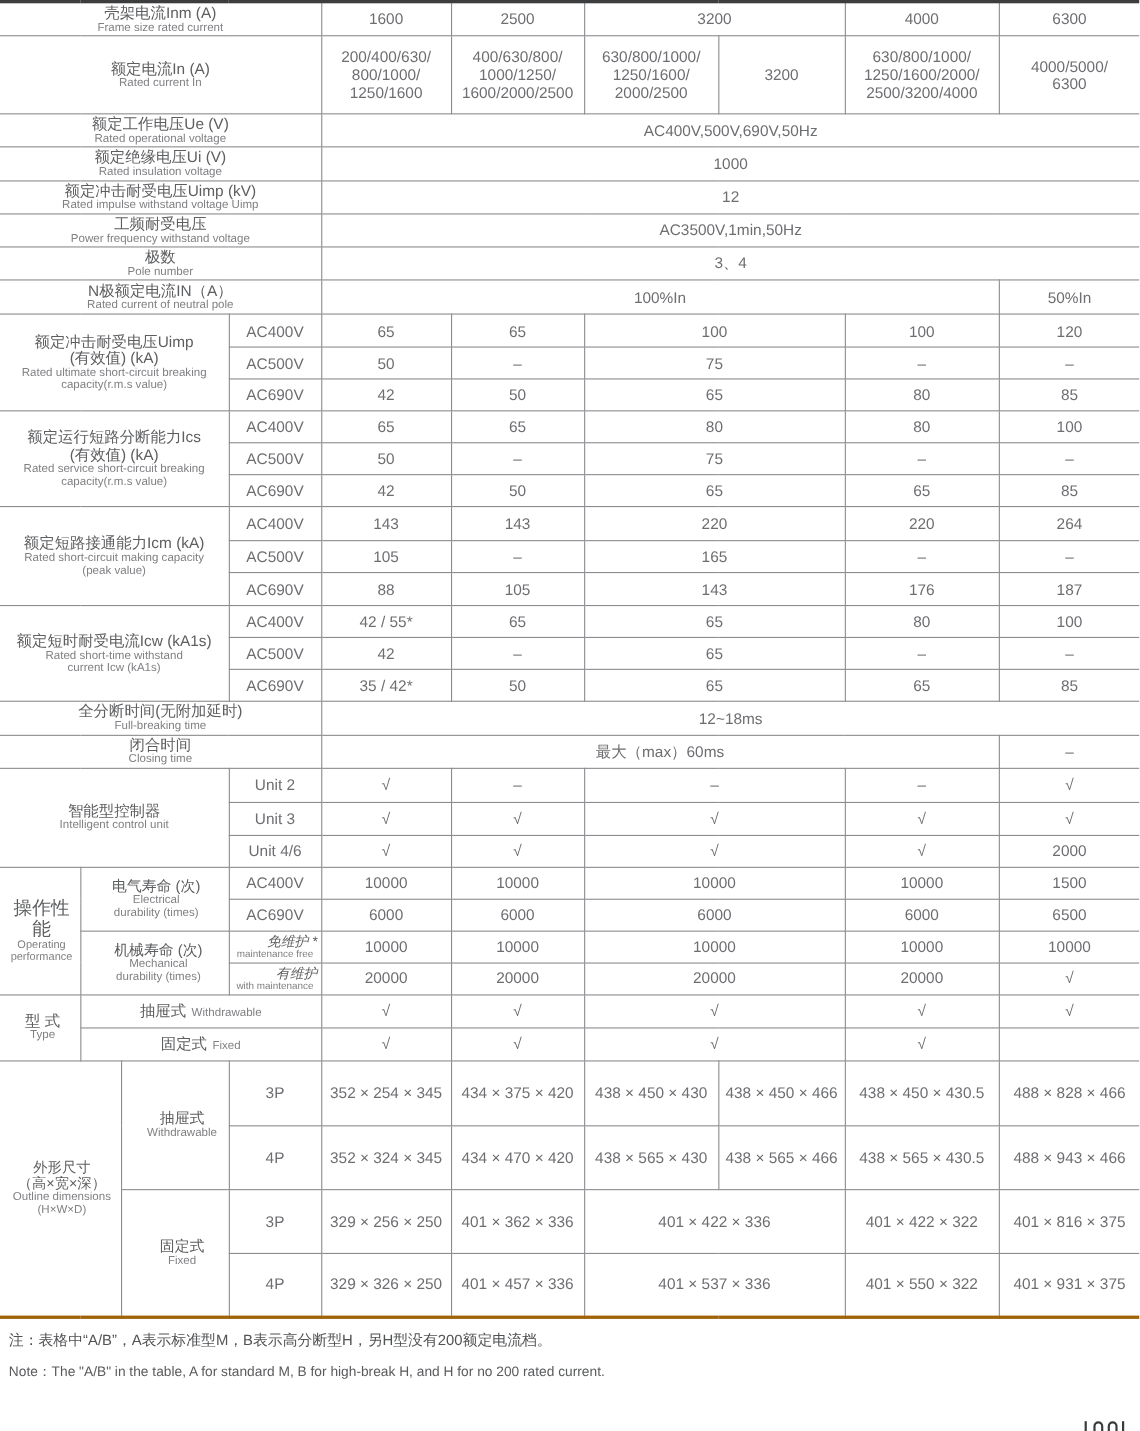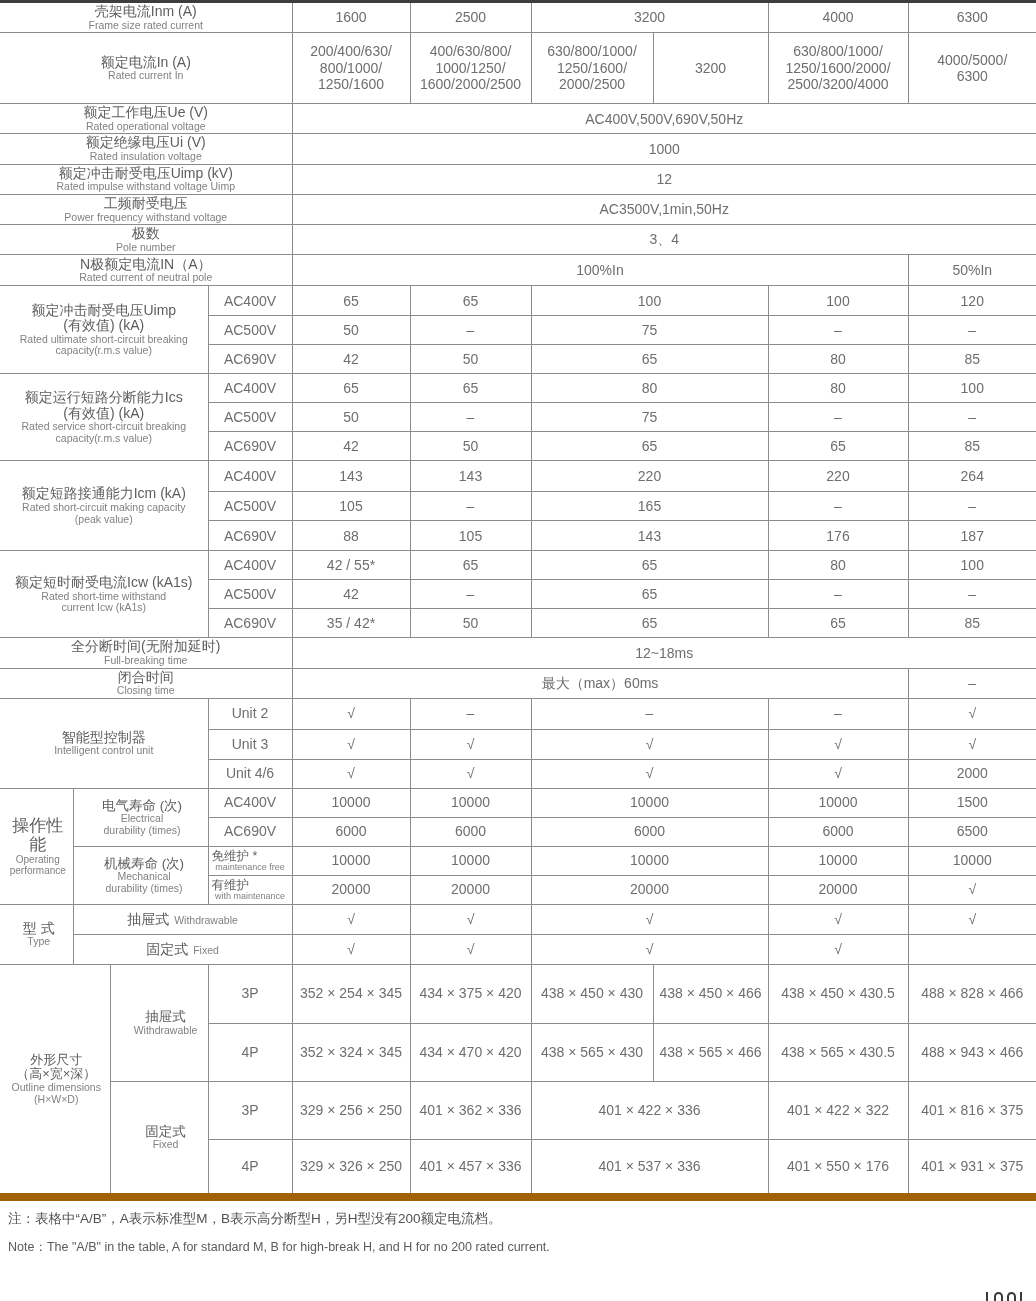--- a/index.html
+++ b/index.html
@@ -1,34 +1,34 @@
 <!DOCTYPE html>
 <html><head>
 <meta charset="utf-8">
 <style>
   html,body { margin:0; padding:0; background:#ffffff; }
   body { font-family:"Liberation Sans","DejaVu Sans",sans-serif; color:#58595b; }
   .page { position:relative; width:1036px; height:1301px; background:#fff; overflow:hidden; }
 
   table.spec { border-collapse:collapse; table-layout:fixed; width:1036px;
-               border-top:3px solid #3c3d3f; border-bottom:8px solid #a16207;
+               border-top:3px solid #3c3d3f; border-bottom:3px solid #a16207;
                border-left:none; border-right:none; }
   table.spec td { border:1px solid #8a8c8f; padding:1px 3px; text-align:center;
                   vertical-align:middle; font-size:14px; color:#6d6e71; line-height:1.18;
                   overflow:hidden; }
   table.spec tr > td:first-child { border-left:none; }
   table.spec tr > td:last-child  { border-right:none; }
 
   td.lab { text-align:left; padding:2px 4px 2px 8px; }
   .zh { display:block; font-size:14px; color:#5d5e60; white-space:pre-line; line-height:1.12; }
   .en { display:block; font-size:10.5px; color:#808184; white-space:pre-line; line-height:1.1; }
   .zh-inline { font-size:14px; color:#5d5e60; }
   .en-inline { font-size:10.5px; color:#808184; margin-left:5px; }
   td.sub { font-size:13.5px; color:#66676a; }
-  td.sub2 .zh { font-size:12.5px; text-align:left; }
+  td.sub2 .zh { font-size:12.5px; text-align:right;font-style:italic; }
   td.sub2 .en { font-size:9px; text-align:center; }
   td.val { font-size:14px; }
   td.pre { white-space:pre-line; font-size:13.5px; }
   td.dim { font-size:13.2px; letter-spacing:0px;margin-left:11px; }
   td.blank {}
   .notes { position:absolute; left:0; top:1206px; width:1036px; }
   .note-zh { font-size:13.5px; color:#515254; line-height:25px; padding-left:8px; }
   .note-zh.ind { padding-left:38px; }
   .note-en { font-size:12.5px; color:#5a5b5d; line-height:20px; padding-left:8px; }
   .note-en.first { margin-top:6px; }
@@ -430,21 +430,21 @@
   <td class="dim">401 × 362 × 336</td>
   <td class="dim" colspan="2">401 × 422 × 336</td>
   <td class="dim">401 × 422 × 322</td>
   <td class="dim">401 × 816 × 375</td>
 </tr>
 <tr style="height:58px">
   <td class="sub">4P</td>
   <td class="dim">329 × 326 × 250</td>
   <td class="dim">401 × 457 × 336</td>
   <td class="dim" colspan="2">401 × 537 × 336</td>
-  <td class="dim">401 × 550 × 176</td>
+  <td class="dim">401 × 550 × 322</td>
   <td class="dim">401 × 931 × 375</td>
 </tr>
 </tbody>
     </table>
 
 <div class="notes">
   <div class="note-zh">注：表格中“A/B”，A表示标准型M，B表示高分断型H，另H型没有200额定电流档。</div>
   <div class="note-en first">Note：The "A/B" in the table, A for standard M, B for high-break H, and H for no 200 rated current.</div>
 </div>
 

